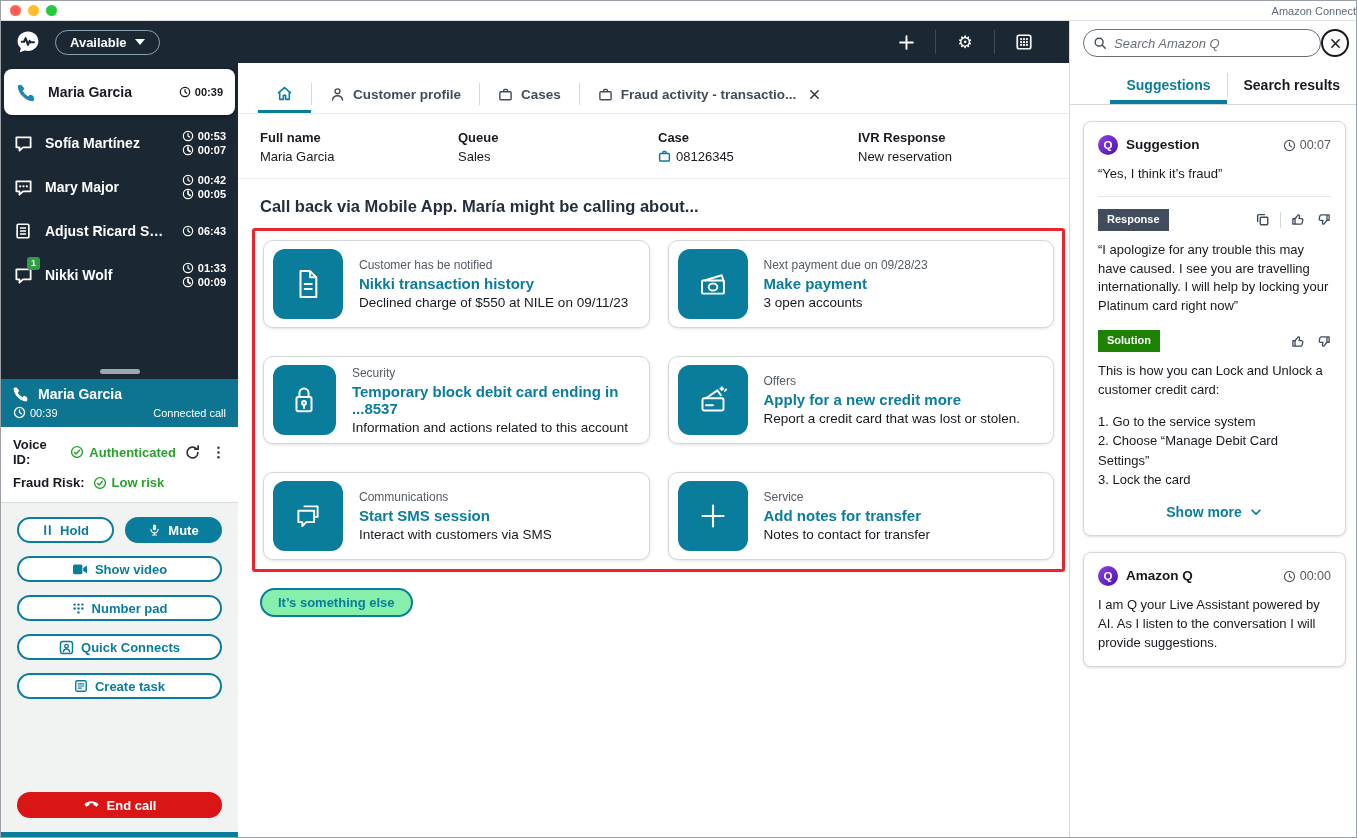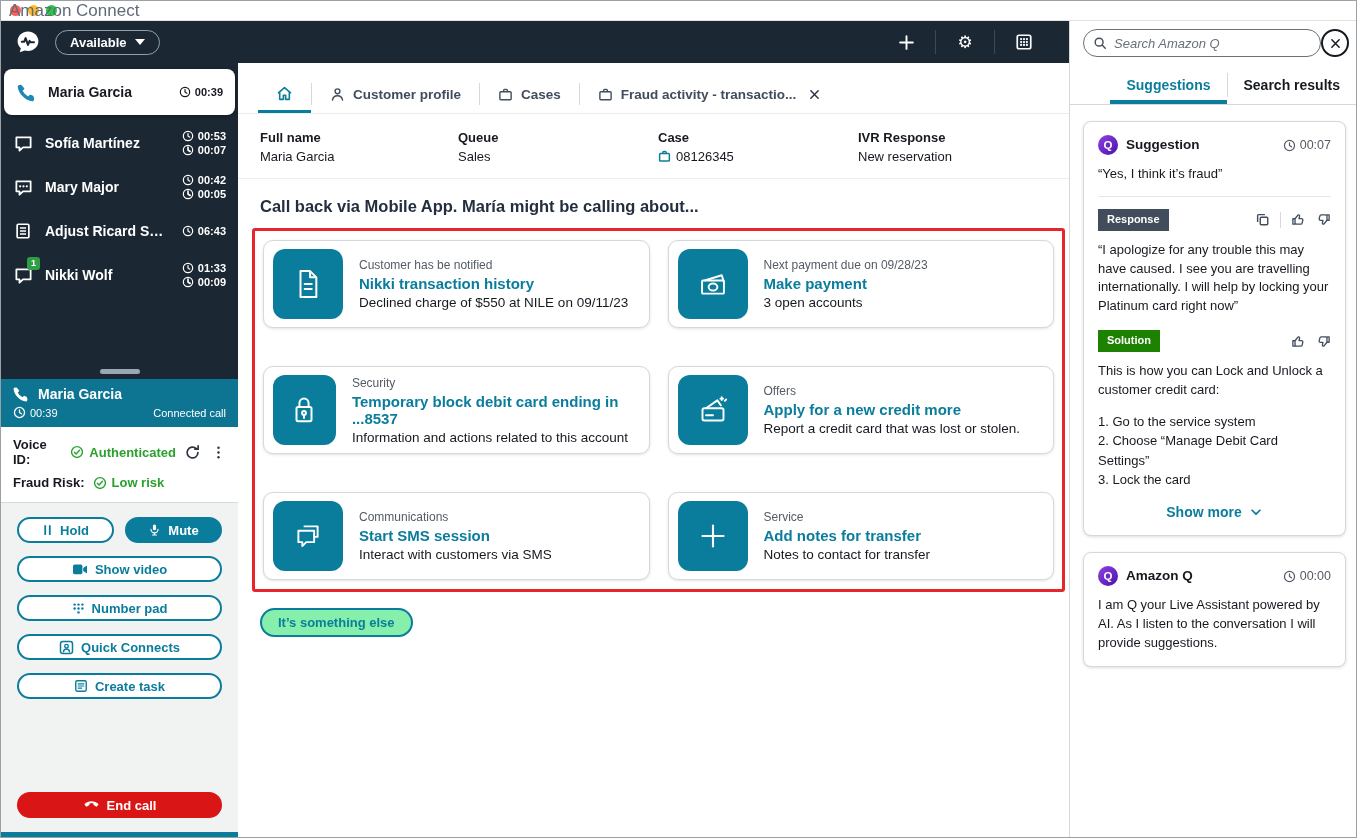--- a/index.html
+++ b/index.html
@@ -13,21 +13,21 @@
   body{font-family:"Liberation Sans","DejaVu Sans",sans-serif;color:var(--text)}
   .window{width:1357px;height:838px;border:1px solid #9aa0a6;background:#fff;display:flex;flex-direction:column}
   svg{display:block}
   .ic{display:inline-flex;flex:none;align-items:center;justify-content:center}
 
   
   .titlebar{height:20px;background:#fff;border-bottom:1px solid #e2e2e2;display:flex;align-items:center;position:relative;flex:none}
   .traffic{display:flex;gap:7px;margin-left:9px}
   .tl{width:11px;height:11px;border-radius:50%}
   .tl.red{background:#ff5f57}.tl.yellow{background:#febc2e}.tl.green{background:#28c840}
-  .win-title{position:absolute;left:8px;right:0;text-align:left;font-size:17px;color:#5f6b7a}
+  .win-title{position:absolute;left:16px;right:0;text-align:right;font-size:11px;color:#5f6b7a}
 
   
   .app{flex:1;display:flex;min-height:0}
   .left-main{width:1068px;flex:none;display:flex;flex-direction:column;min-height:0}
   .topbar{height:42px;flex:none;background:var(--dark);display:flex;align-items:center;padding:0 14px;gap:14px;color:#fff}
   .content-row{flex:1;display:flex;min-height:0}
 
   
   .avail-pill{display:flex;align-items:center;gap:8px;border:1.5px solid #8aa2b2;border-radius:15px;padding:4px 14px;font-size:13px;font-weight:700;color:#fff;cursor:pointer}
   .caret-down{width:0;height:0;border-left:5px solid transparent;border-right:5px solid transparent;border-top:6px solid #fff}
@@ -79,21 +79,21 @@
   .tab{display:flex;align-items:center;gap:8px;padding:8px 18px 11px;font-size:13.5px;font-weight:700;color:var(--slate);cursor:pointer}
   .tab.active{box-shadow:inset 0 -3px 0 var(--accent);color:var(--accent)}
   .tabsep{width:1px;height:22px;background:var(--border);margin-bottom:8px}
   .tab .close-x{color:#2b3440;margin-left:4px}
 
   .fields{display:grid;grid-template-columns:198px 200px 200px 1fr;padding:16px 0 14px 22px;border-bottom:1px solid var(--border-light)}
   .field-label{font-size:13px;font-weight:700;color:var(--text)}
   .field-value{font-size:13px;margin-top:4px;color:var(--text);display:flex;align-items:center;gap:5px}
 
   .main-heading{margin:18px 0 0 22px;font-size:16.5px;font-weight:700;color:#232f3e}
-  .highlight-box{margin:12px 4px 0 14px;border:3px solid var(--highlight);border-radius:3px;padding:9px 8px;display:grid;grid-template-columns:1fr 1fr;gap:38px 18px}
+  .highlight-box{margin:12px 4px 0 14px;border:3px solid var(--highlight);border-radius:3px;padding:9px 8px;display:grid;grid-template-columns:1fr 1fr;gap:28px 18px}
   .card{display:flex;align-items:center;gap:16px;height:88px;padding:0 12px 0 9px;border:1px solid var(--border);border-radius:10px;background:#fff;box-shadow:0 1px 3px rgba(0,28,36,.12);cursor:pointer}
   .card-icon{width:70px;height:70px;border-radius:12px;background:var(--accent);display:flex;align-items:center;justify-content:center;color:#fff}
   .card-text{min-width:0}
   .card-eyebrow{font-size:12px;color:var(--muted)}
   .card-title{font-size:15px;font-weight:700;color:var(--accent);margin-top:3px}
   .card-sub{font-size:13.5px;color:var(--text);margin-top:3px}
   .pill-btn{display:inline-flex;align-items:center;justify-content:center;margin:16px 0 0 22px;border:2px solid var(--accent);border-radius:15px;background:#86efac;color:var(--accent);font-size:13px;font-weight:700;padding:5px 16px;cursor:pointer;font-family:inherit}
 
   
   .q-panel{flex:1;border-left:1px solid var(--border);background:#fff;display:flex;flex-direction:column;min-width:0;overflow:hidden}

